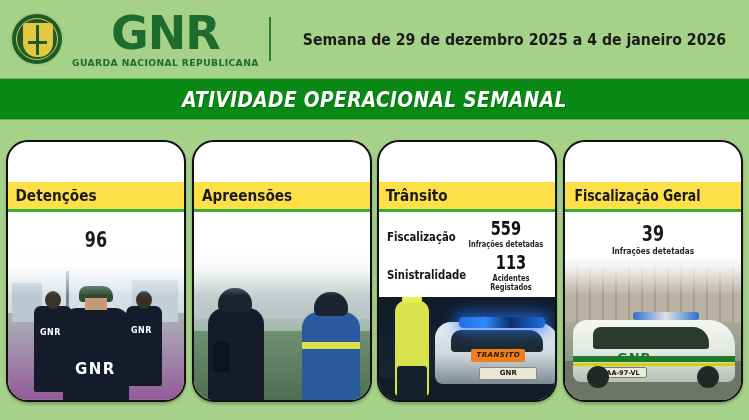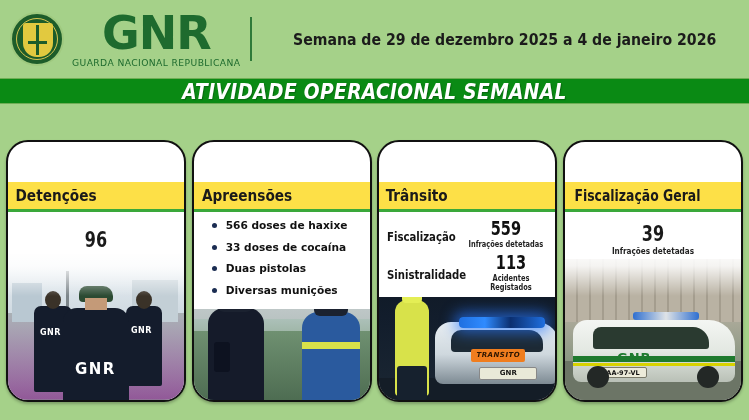--- a/index.html
+++ b/index.html
@@ -72,21 +72,21 @@
   }
   .gnr-word .big {
     font-size: 46px;
     font-weight: bold;
     color: #1e6b2e;
     letter-spacing: -1px;
     font-family: "DejaVu Sans", sans-serif;
   }
   .gnr-word .sub {
     font-size: 9.2px;
-    font-weight: normal;
+    font-weight: bold;
     color: #1e6b2e;
     letter-spacing: 0.4px;
     margin-top: 2px;
     font-family: "DejaVu Sans", sans-serif;
   }
 
   .hdr-divider {
     width: 2px;
     height: 44px;
     background: #2f7a39;
@@ -110,21 +110,21 @@
     font-family: "DejaVu Sans Condensed", "DejaVu Sans", sans-serif;
     transform: scaleX(0.95);
     white-space: nowrap;
     padding-left: 6px;
   }
 
   
   .banner {
     position: absolute;
     left: 0; top: 78px;
-    width: 749px; height: 26px;
+    width: 749px; height: 42px;
     background: #0a8a14;
     display: flex;
     align-items: center;
     justify-content: center;
     border-top: 1px solid #6fae55;
     border-bottom: 1px solid #6fae55;
   }
   .banner-title {
     color: #ffffff;
     font-size: 22px;
@@ -411,28 +411,20 @@
           <div class="tag">GNR</div>
         </div>
         <div class="fade"></div>
       </div>
     </div>
 
     <div class="card">
       <div class="card-head">
         <span class="card-title">Apreensões</span>
       </div>
-      <div class="card-body">
-        <ul class="bullets">
-          <li>566 doses de haxixe</li>
-          <li>33 doses de cocaína</li>
-          <li>Duas pistolas</li>
-          <li>Diversas munições</li>
-        </ul>
-      </div>
       <div class="photo ph2">
         <div class="town"></div>
         <div class="veg"></div>
         <div class="offA">
           <div class="helm"></div>
           <div class="pack"></div>
         </div>
         <div class="offB">
           <div class="helm"></div>
           <div class="hiviz"></div>

